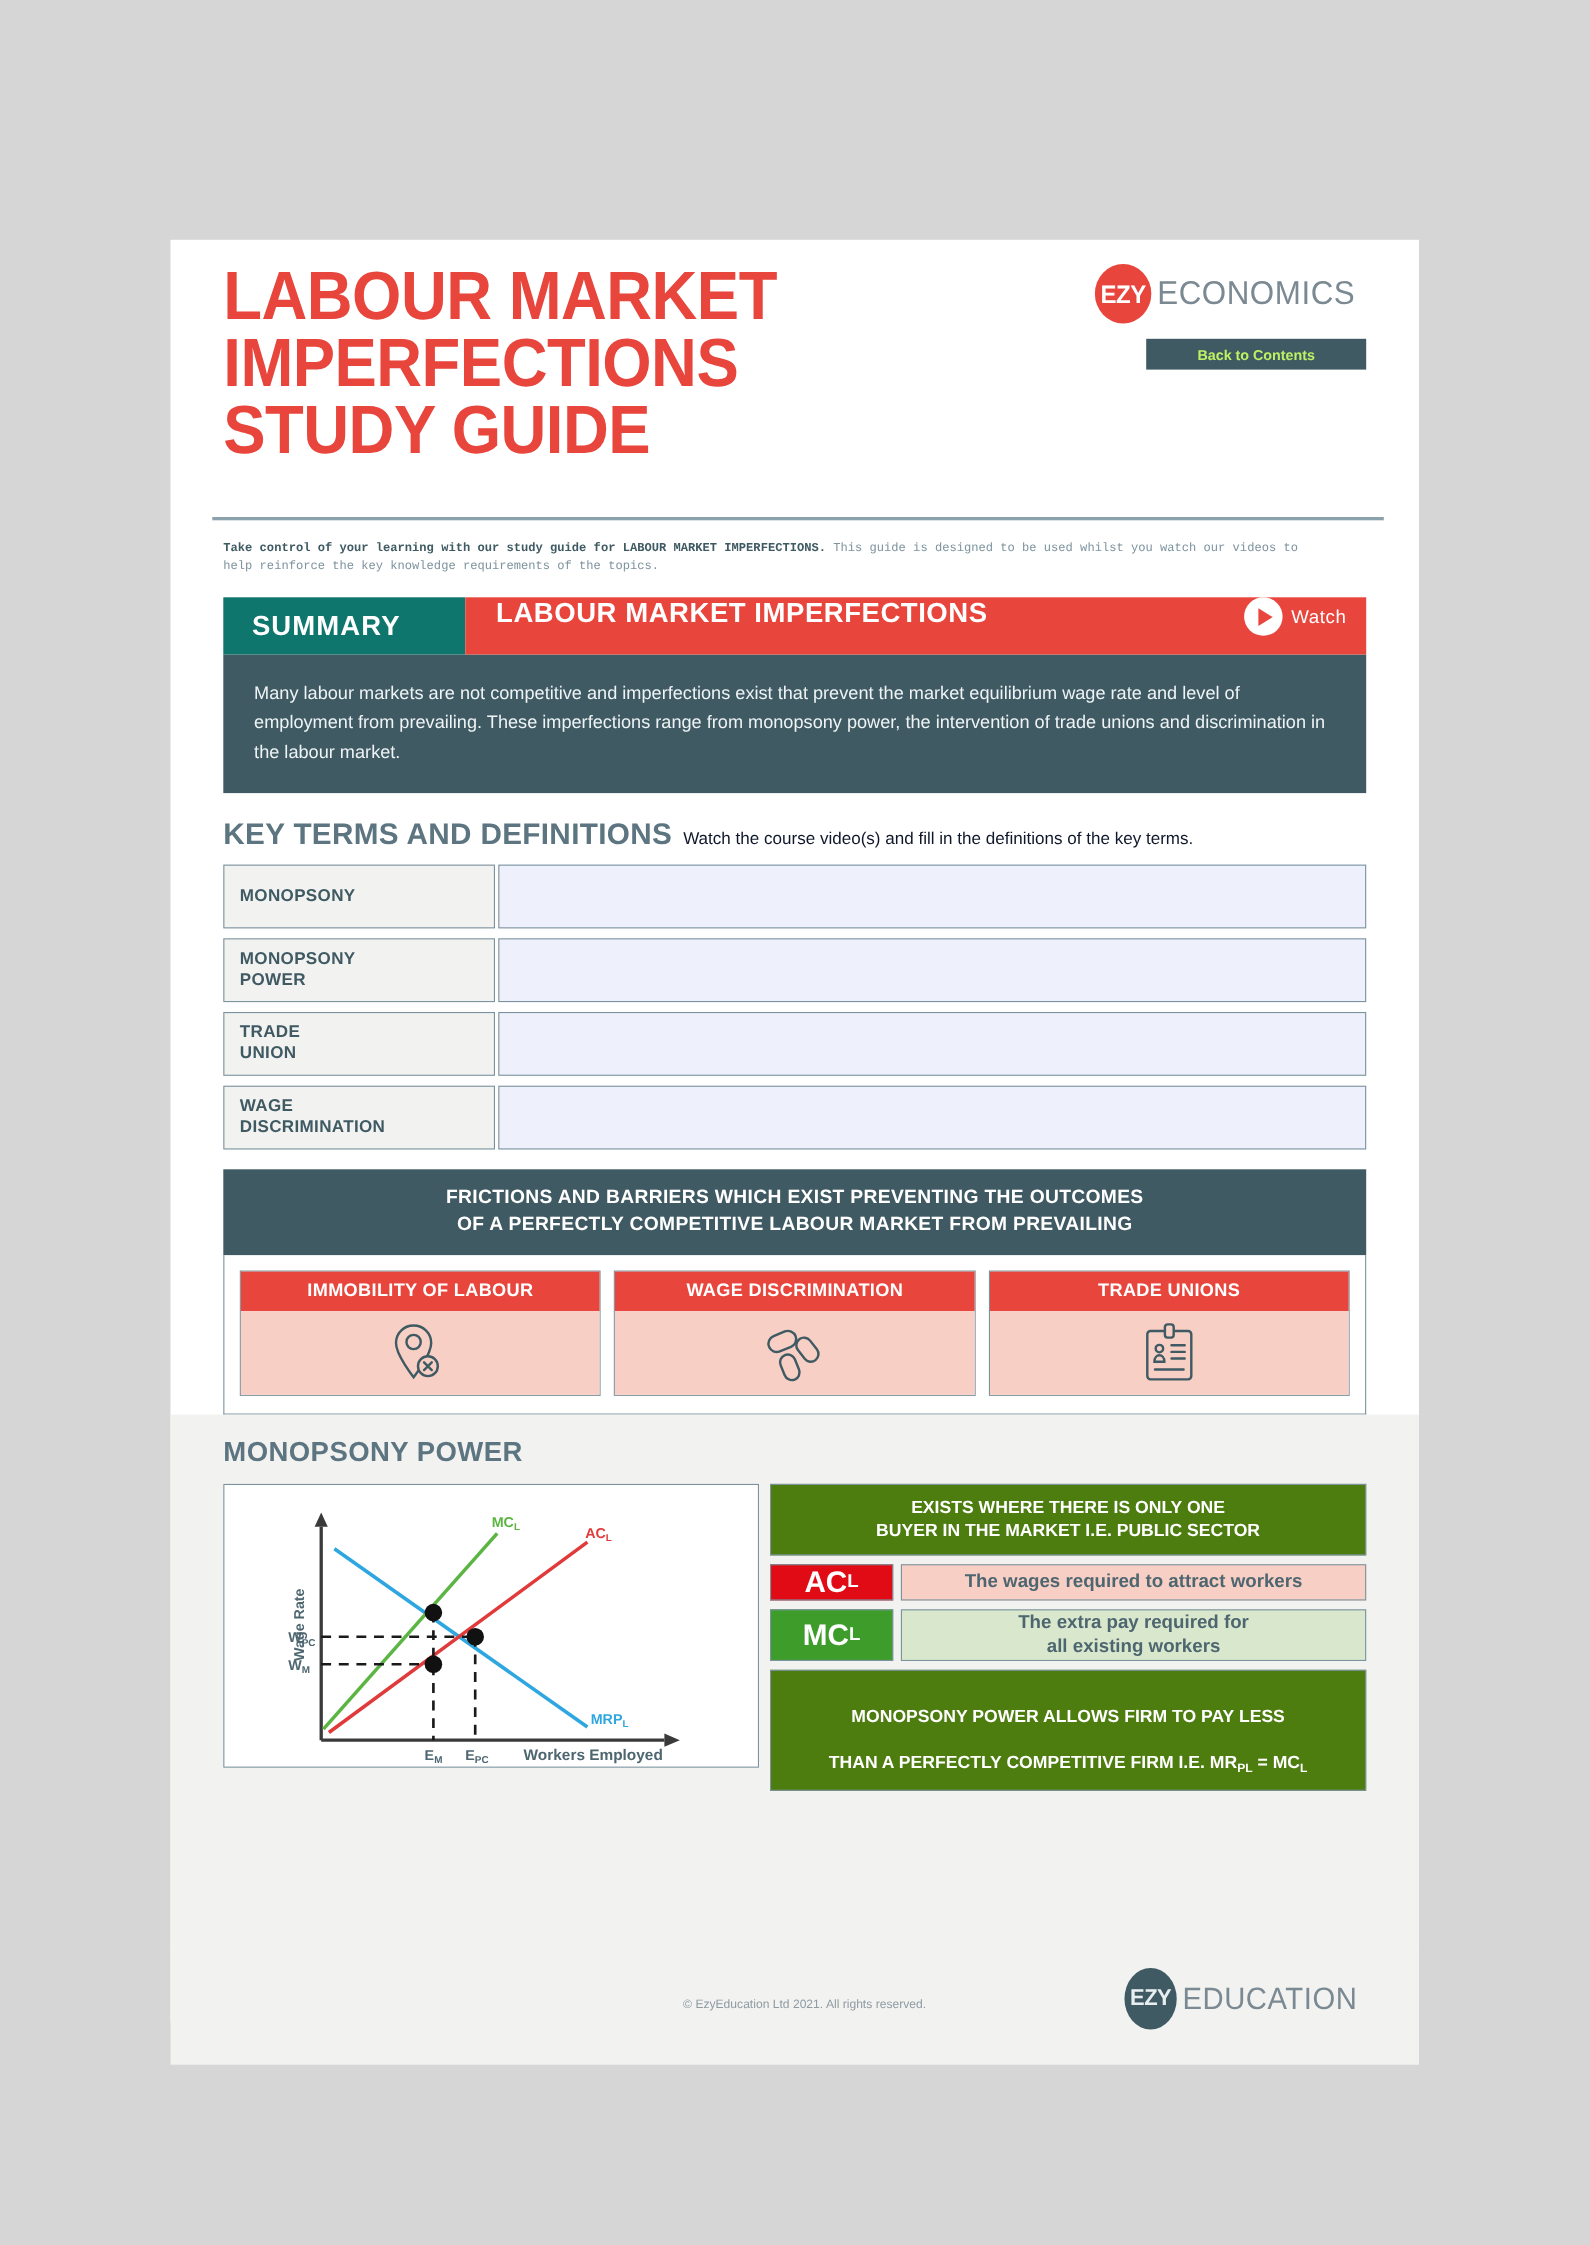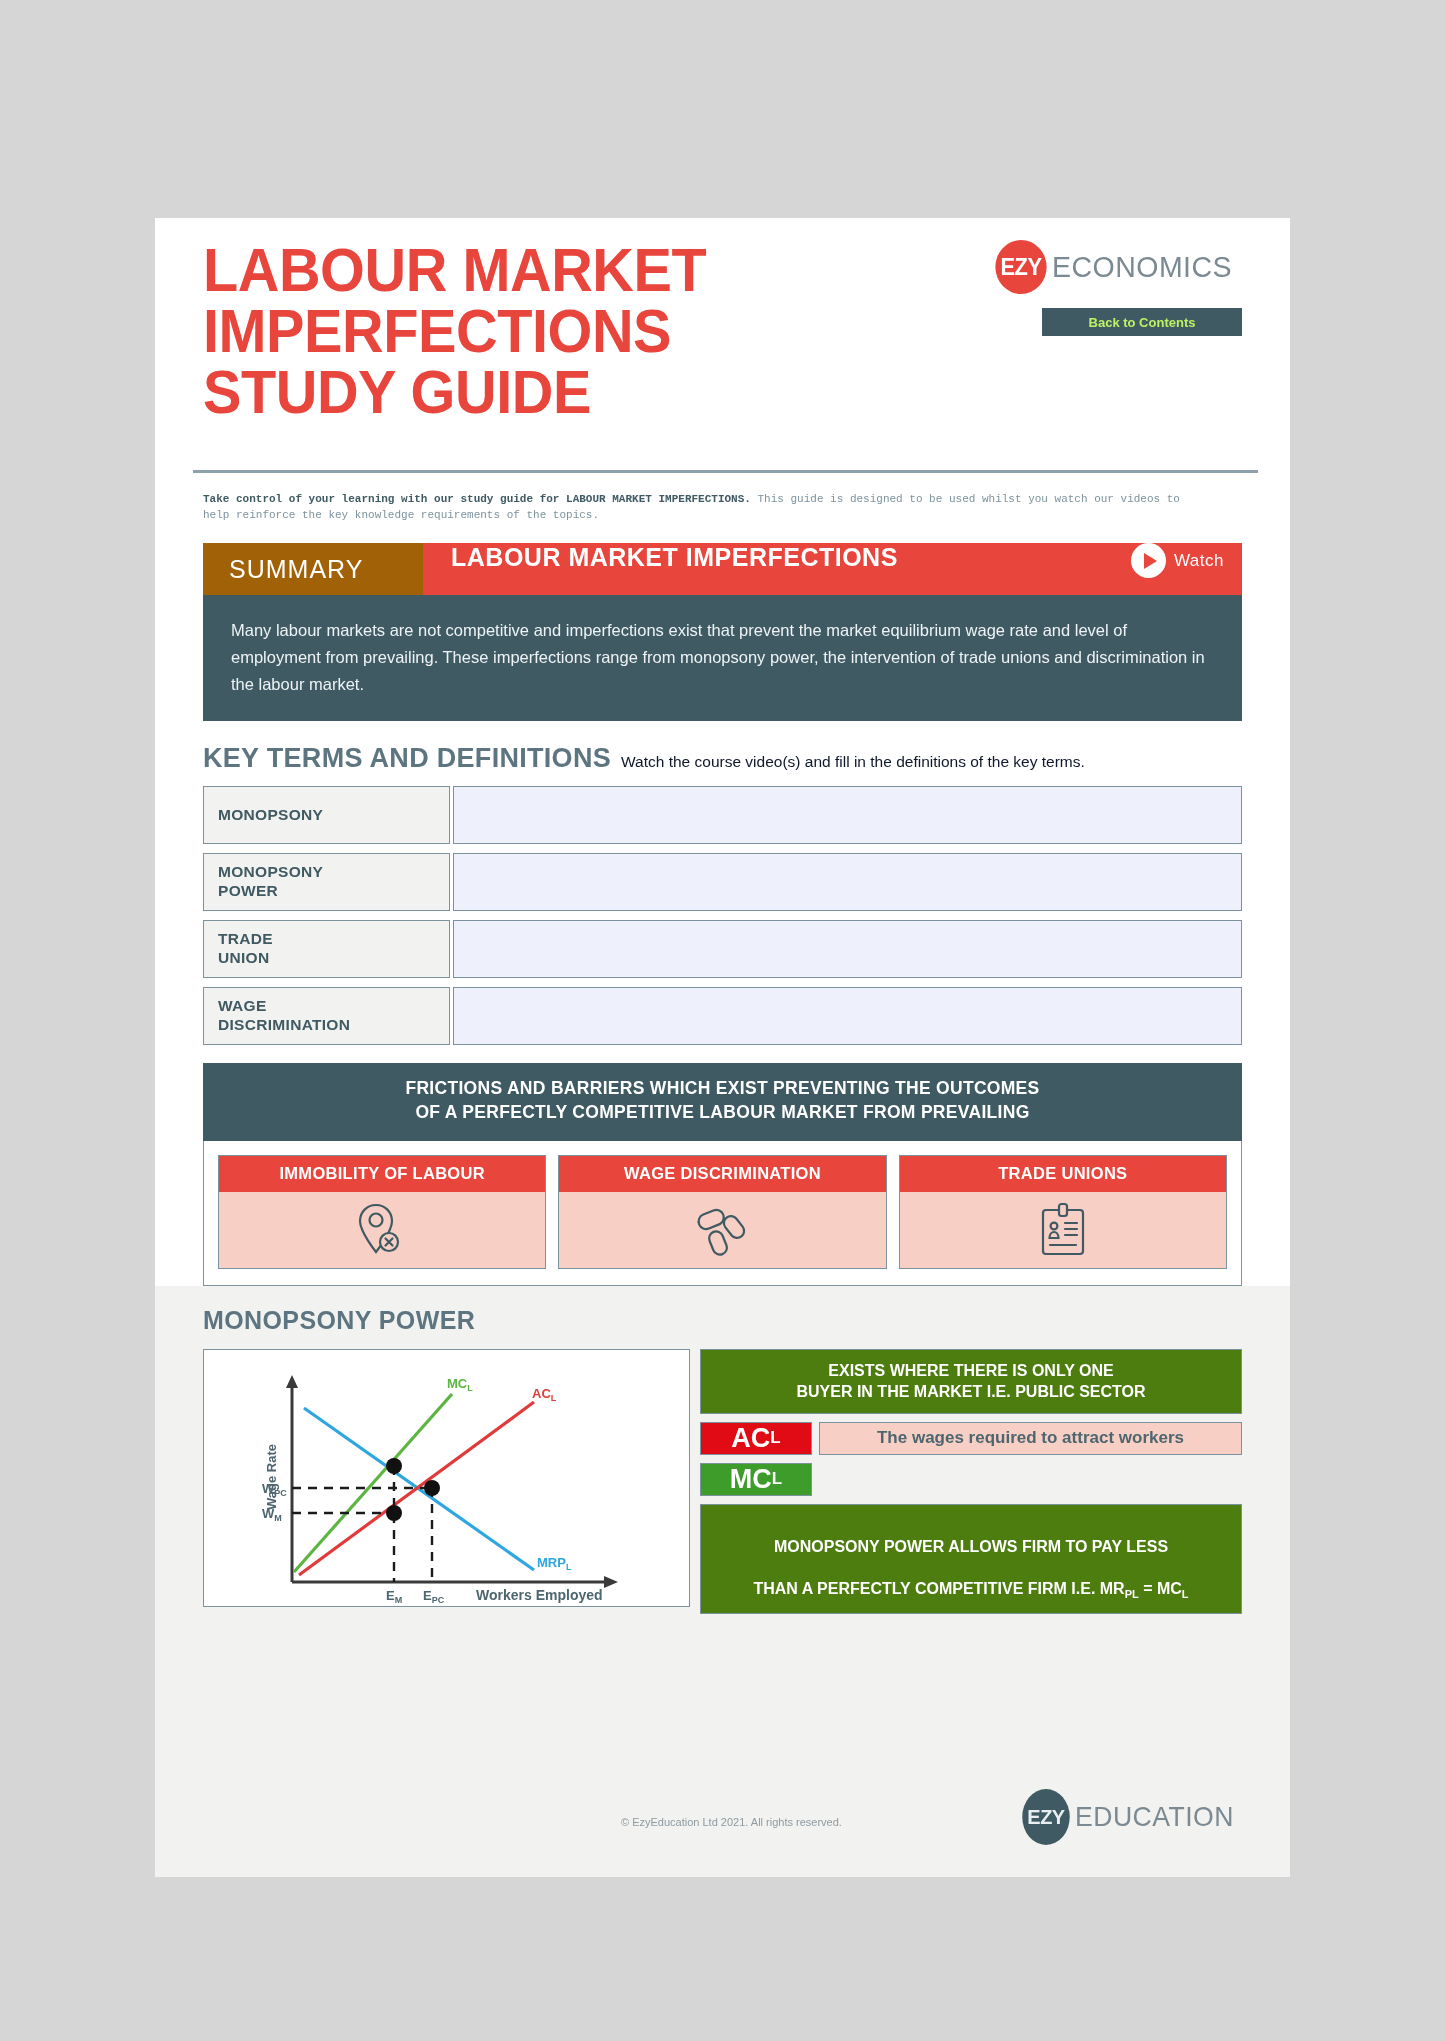--- a/index.html
+++ b/index.html
@@ -56,24 +56,24 @@
   .body{padding:22px 48px 0 48px;box-sizing:border-box;}
   .intro{
     font-size:11px;line-height:1.42;color:#7d939e;
     width:1005px;margin-bottom:20px;font-family:Liberation Mono, monospace;
   }
   .intro b{color:#3f5a63;font-weight:bold;}
 
   
   .summary-head{display:flex;height:52px;}
   .summary-tab{
-    background:#a16207;color:#fff;
+    background:#0f766e;color:#fff;
     width:220px;display:flex;align-items:center;
     padding-left:26px;box-sizing:border-box;
-    font-size:25px;font-weight:normal;letter-spacing:1px;
+    font-size:25px;font-weight:bold;letter-spacing:1px;
   }
   .summary-title{
     flex:1;background:#e8453c;color:#fff;
     display:flex;align-items:flex-start;justify-content:space-between;
     padding:0 18px 0 28px;box-sizing:border-box;
     font-size:25px;font-weight:bold;letter-spacing:0.5px;
   }
   .watch{display:flex;align-items:center;gap:8px;cursor:pointer;}
   .play{
     width:35px;height:35px;border-radius:50%;background:#fff;
@@ -354,20 +354,22 @@
               <sub>L</sub>
           </div>
           <div class="desc desc-red">The wages required to attract workers</div>
         </div>
 
         <div class="pair">
           <div class="tag tag-green">
             <span>MC</span>
               <sub>L</sub>
           </div>
+          <div class="desc desc-green">The extra pay required for
+all existing workers</div>
         </div>
 
         <div class="bar-blue">
           <span>MONOPSONY POWER ALLOWS FIRM TO PAY LESS</span><br>
           <span>THAN A PERFECTLY COMPETITIVE FIRM I.E. MR</span><sub>PL</sub><span> = MC</span><sub>L</sub>
         </div>
 
       </div>
     </div>
   </div>

